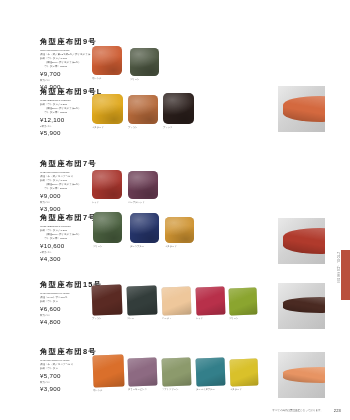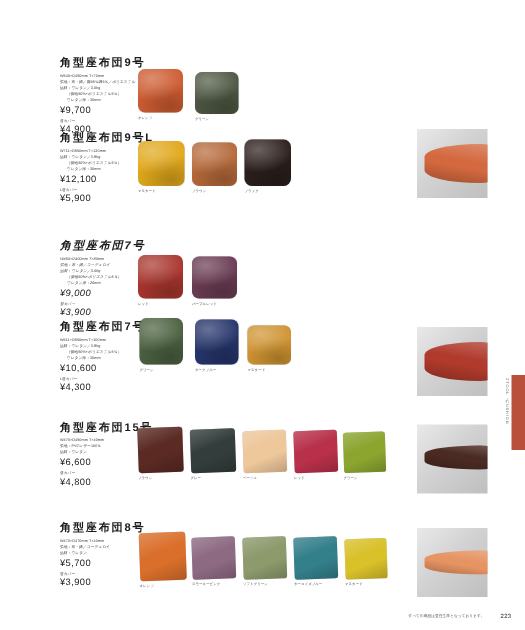--- a/index.html
+++ b/index.html
@@ -217,21 +217,21 @@
         <div class="cap" style="top:31px;">ブラウン</div>
       </div>
       <div class="swatch" style="left:163px; top:93px;">
         <div class="body puffy" style="width:31px;height:31px;background:#2b1f1c;"></div>
         <div class="cap" style="top:33px;">ブラック</div>
       </div>
     </div>
   </div>
 
   <div class="section">
-    <div class="info" style="top:160px;font-style:italic;">
+    <div class="info" style="top:160px;">
       <div class="prod-title">角型座布団7号</div>
       <div class="spec">
         <div>W450×D400mm T×80mm</div>
         <div>張地：布・綿／コーデュロイ</div>
         <div>詰材：ウレタン／3.0kg</div>
         <div class="indent">（側地50%+ポリエステル5％）</div>
         <div class="indent">ウレタン厚：20mm</div>
       </div>
       <div class="price">¥9,000</div>
       <div class="sub-label">替カバー</div>

